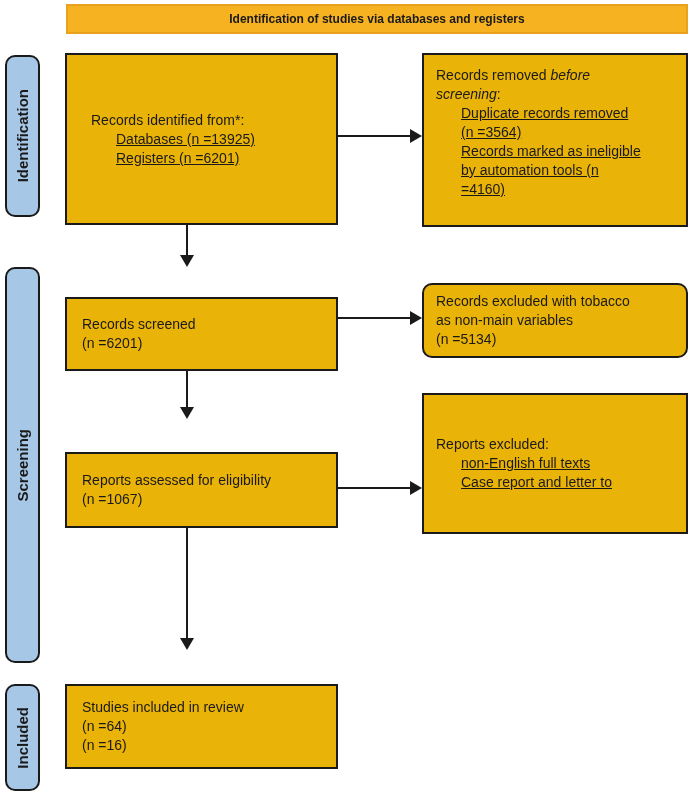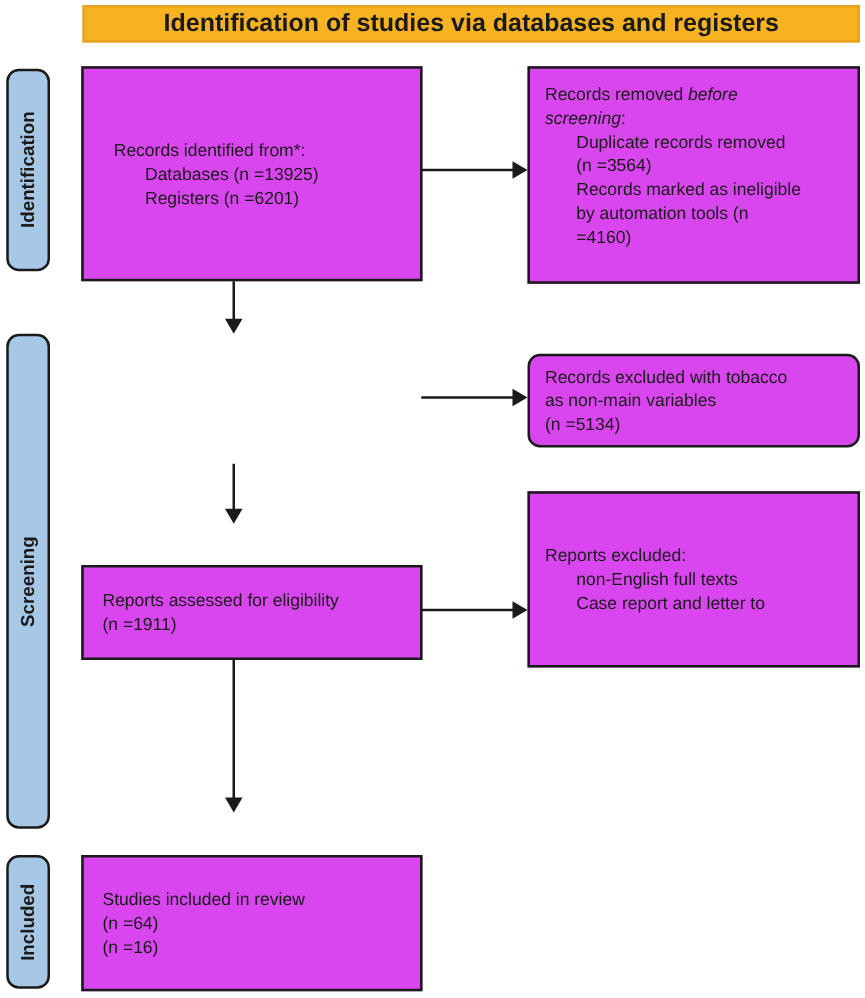--- a/index.html
+++ b/index.html
@@ -6,56 +6,56 @@
   .canvas {
     position:relative; width:692px; height:798px; background:#ffffff;
     font-family:"Liberation Sans", sans-serif; color:var(--text-color, #1a1a1a);
     overflow:hidden;
   }
   .banner {
     position:absolute; left:66px; top:4px; width:622px; height:30px;
     background:var(--banner-fill,#f6b221); border:2px solid var(--banner-border,#e8a21d);
     border-radius:0; box-sizing:border-box;
     display:flex; align-items:center; justify-content:center;
-    font-weight:bold; font-size:20px;
+    font-weight:bold; font-size:12px;
   }
   .sidebar {
     position:absolute; left:5px; width:35px;
     background:var(--sidebar-fill,#a7c7e7); border:2px solid var(--line-color,#1a1a1a);
     border-radius:10px; box-sizing:border-box;
     display:flex; align-items:center; justify-content:center;
   }
   .sidebar .vlabel {
     writing-mode:vertical-rl; transform:rotate(180deg);
     font-weight:bold; font-size:15px; white-space:nowrap;
   }
   .sb-identification { top:55px; height:162px; }
   .sb-screening { top:267px; height:396px; }
   .sb-included { top:684px; height:107px; }
 
   .box {
-    position:absolute; background:#d946ef;
+    position:absolute; background:#eab308;
     border:2px solid var(--line-color,#1a1a1a); box-sizing:border-box;
     font-size:14px; line-height:19px;
     display:flex; flex-direction:column; justify-content:center;
     padding:0 6px 0 15px;
   }
   .box.right { left:422px; width:266px; padding-left:12px; }
   .box.left  { left:65px;  width:273px; }
   .box.top   { justify-content:flex-start; padding-top:11px; }
   .b-identified { top:53px;  height:172px;padding-left:24px; }
   .b-removed    { top:53px;  height:174px; }
   .b-screened   { top:297px; height:74px; }
   .b-tobacco    { top:283px; height:75px;border-radius:10px; }
   .b-assessed   { top:452px; height:76px; }
   .b-repexcl    { top:393px; height:141px; }
-  .b-included   { top:684px; height:109px; }
+  .b-included   { top:684px; height:85px; }
 
   .line { white-space:nowrap; }
-  .line.ind { padding-left:25px; }
+  .line.ind { padding-left:25px;text-decoration:underline; }
   .it { font-style:italic; }
 
   .arrow-h, .arrow-v { position:absolute; }
   .arrow-h .shaft {
     position:absolute; left:0; right:10px; top:50%; margin-top:-1px;
     height:1.5px; background:var(--line-color,#1a1a1a);
   }
   .arrow-h .head {
     position:absolute; right:0; top:50%; margin-top:-7px; width:0; height:0;
     border-left:12px solid var(--line-color,#1a1a1a);
@@ -105,30 +105,34 @@
   <div class="box right top b-removed">
       <div class="line"><span>Records removed </span><span class="it">before</span></div>
       <div class="line"><span class="it">screening</span><span>:</span></div>
       <div class="line ind"><span>Duplicate records removed</span></div>
       <div class="line ind"><span>(n =3564)</span></div>
       <div class="line ind"><span>Records marked as ineligible</span></div>
       <div class="line ind"><span>by automation tools (n</span></div>
       <div class="line ind"><span>=4160)</span></div>
     </div>
 
+  <div class="box left b-screened">
+      <div class="line"><span>Records screened</span></div>
+      <div class="line"><span>(n =6201)</span></div>
+    </div>
 
   <div class="box right b-tobacco">
       <div class="line"><span>Records excluded with tobacco</span></div>
       <div class="line"><span>as non-main variables</span></div>
       <div class="line"><span>(n =5134)</span></div>
     </div>
 
   <div class="box left b-assessed">
       <div class="line"><span>Reports assessed for eligibility</span></div>
-      <div class="line"><span>(n =1911)</span></div>
+      <div class="line"><span>(n =1067)</span></div>
     </div>
 
   <div class="box right b-repexcl">
       <div class="line"><span>Reports excluded:</span></div>
       <div class="line ind"><span>non-English full texts</span></div>
       <div class="line ind"><span>Case report and letter to</span></div>
     </div>
 
   <div class="box left b-included">
       <div class="line"><span>Studies included in review</span></div>

